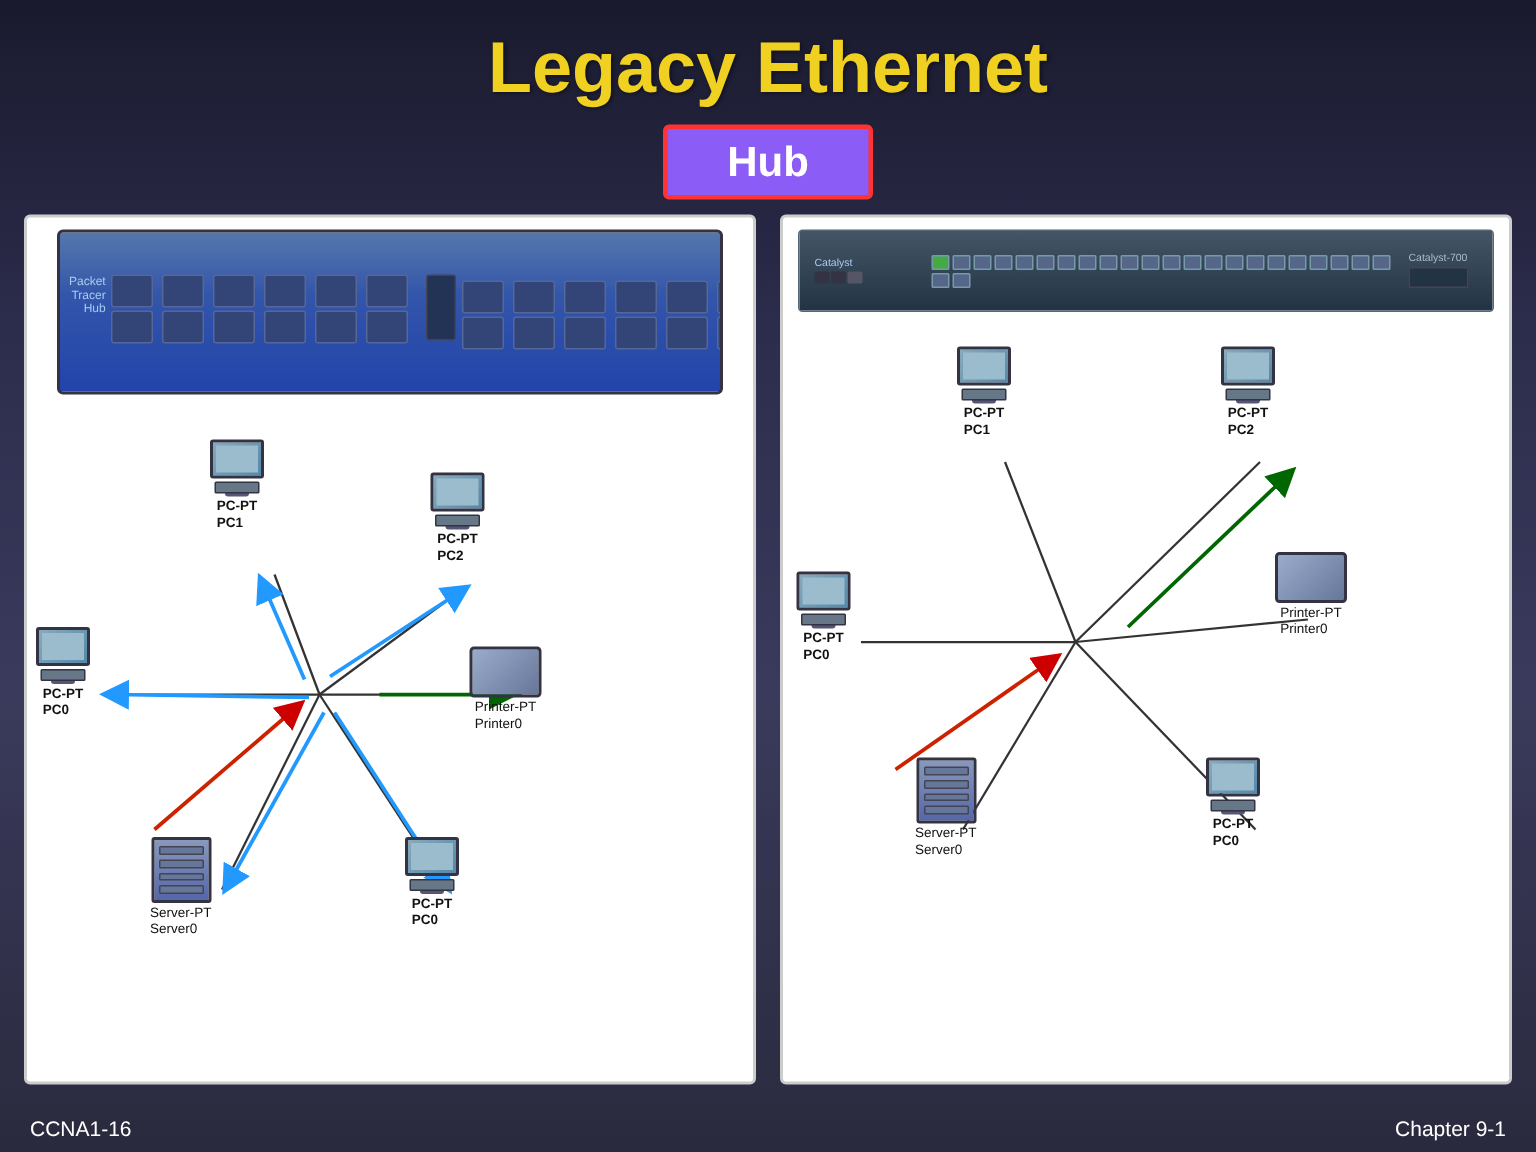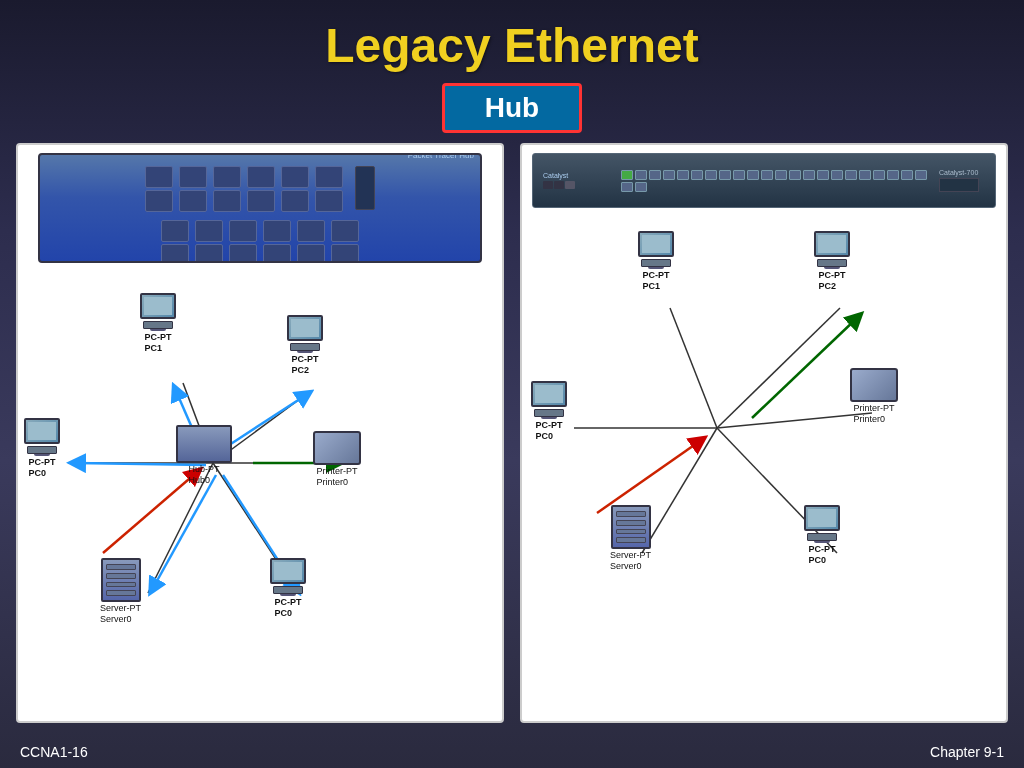--- a/index.html
+++ b/index.html
@@ -23,21 +23,21 @@
     }
 
     .labels-row {
       display: flex;
       justify-content: space-around;
       padding: 0 80px;
       margin-bottom: 10px;
     }
 
     .label-badge {
-      background: #0369a1;
+      background: #8b5cf6;
       color: white;
       font-size: 28px;
       font-weight: bold;
       padding: 6px 40px;
       border: 3px solid #ff3333;
       border-radius: 4px;
     }
 
     .content-row {
       display: flex;
@@ -226,21 +226,21 @@
 
 <div class="labels-row">
   <div class="label-badge">Hub</div>
 </div>
 
 <div class="content-row">
 
   <div class="panel">
 
     <div class="hub-device-img">
-      <div style="display:flex; flex-direction:column; gap:4px; padding:6px; width:100%;">
+      <div style="display:flex; flex-direction:row; gap:4px; padding:6px; width:100%;">
         <div style="color:#aaccee; font-size:8px; text-align:right; margin-bottom:2px;">Packet Tracer Hub</div>
         <div style="display:flex; gap:6px; justify-content:center;">
 
           <div class="hub-port-group">
             <div class="hub-port"></div>
             <div class="hub-port"></div>
           </div>
           <div class="hub-port-group">
             <div class="hub-port"></div>
             <div class="hub-port"></div>
@@ -352,24 +352,20 @@
         <div class="computer-icon">
           <div class="monitor">
               <div class="monitor-screen" style="background:#9bbccc;"></div>
             </div>
           <div class="monitor-base"></div>
           <div class="keyboard"></div>
         </div>
         <div class="node-label">PC-PT<br>PC0</div>
       </div>
 
-      <div style="position:absolute; left:158px; top:162px; display:flex; flex-direction:column; align-items:center;">
-        <div style="width:56px; height:38px; background:linear-gradient(180deg,#8899bb,#556699); border:2px solid #334; border-radius:2px;"></div>
-        <div class="node-label">Hub-PT<br>Hub0</div>
-      </div>
 
       <div style="position:absolute; left:295px; top:168px; display:flex; flex-direction:column; align-items:center;">
         <div style="width:48px; height:34px; background:linear-gradient(135deg,#9aabcc,#667799); border:2px solid #334; border-radius:3px;"></div>
         <div class="node-label">Printer-PT<br>Printer0</div>
       </div>
 
       <div style="position:absolute; left:82px; top:295px; display:flex; flex-direction:column; align-items:center;">
         <div class="server-body">
           <div class="server-slot"></div>
           <div class="server-slot"></div>

